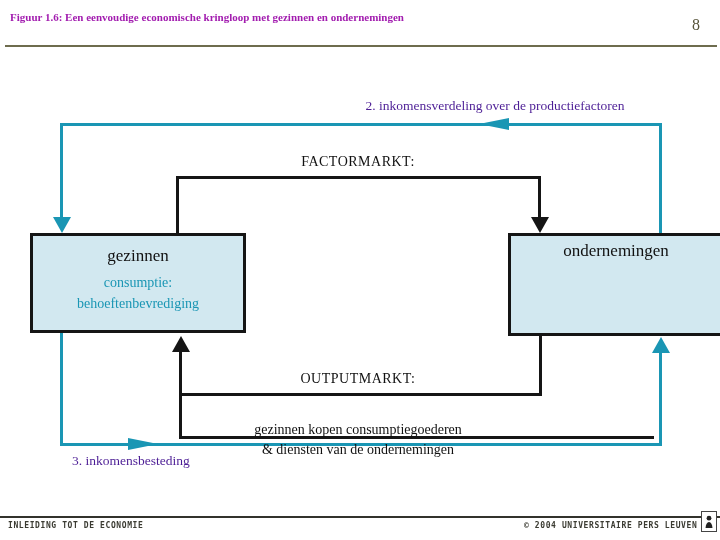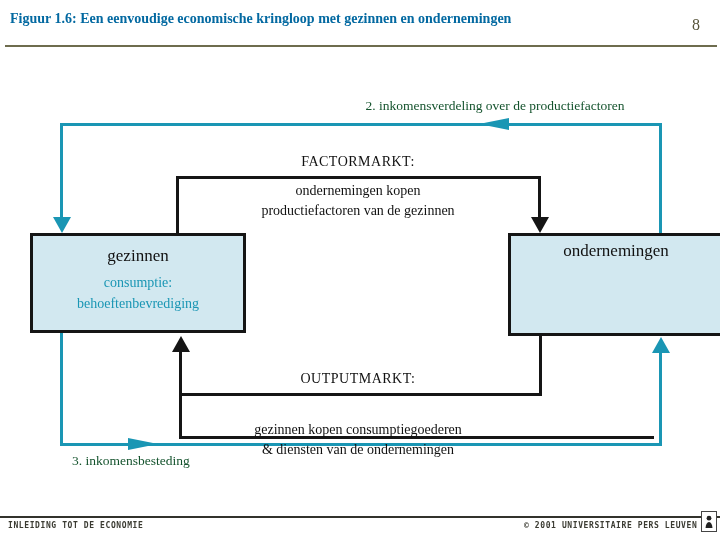--- a/index.html
+++ b/index.html
@@ -1,34 +1,34 @@
 <!DOCTYPE html>
 <html><head>
 <meta charset="utf-8">
 <style>
   html,body{margin:0;padding:0;}
   .slide{position:relative;width:720px;height:540px;background:#ffffff;overflow:hidden;
          font-family:"Liberation Serif", serif;}
   
-  .title{position:absolute;left:10px;top:11px;width:660px;font-size:14px;font-weight:bold;color:#0369a1;}
+  .title{position:absolute;left:10px;top:11px;width:660px;font-size:11px;font-weight:bold;color:#a21caf;}
   .page-num{position:absolute;left:692px;top:16px;font-size:16px;color:#565339;}
   .title-rule{position:absolute;left:5px;top:45px;width:712px;height:2px;background:#6e6c4e;}
   
   .hline,.vline{position:absolute;}
   .teal{background:#1a96b4;}
   .blk{background:#151515;}
   .arr{position:absolute;width:0;height:0;}
   
   .node{position:absolute;width:216px;background:#d2e8f0;border:3px solid #151515;
         text-align:center;box-sizing:border-box;}
   .node-title{font-size:17px;color:#111;margin-top:10px;}
   .node-sub{font-size:14px;color:#1a96b4;line-height:21px;margin-top:6px;}
   .mkt-head{position:absolute;width:300px;text-align:center;font-size:14px;color:#111;letter-spacing:0.5px;}
   .mkt-desc{position:absolute;text-align:center;font-size:14px;color:#111;line-height:20px;}
-  .flow-label{position:absolute;font-size:13.5px;color:#14532d;}
+  .flow-label{position:absolute;font-size:13.5px;color:#4c1d95;}
   
   .footer-rule{position:absolute;left:0;top:516px;width:720px;height:2px;background:#33332c;}
   .foot{position:absolute;top:521px;font-family:"DejaVu Sans Mono", monospace;
         font-size:8px;font-weight:bold;letter-spacing:0.6px;white-space:nowrap;}
   .foot-dark{color:#3b3b32;}
   .foot-red{color:#8f2b2b;}
   .logo{position:absolute;left:701px;top:511px;width:14px;height:19px;border:1px solid #444;
         background:#fff;display:flex;align-items:center;justify-content:center;}
 </style>
 </head>
@@ -52,24 +52,20 @@
   <div class="vline teal" style="left:659px;top:353px;width:3px;height:93px;"></div>
   <div class="arr" style="left:128px;top:438px;border-top:6px solid transparent;border-bottom:6px solid transparent;border-left:30px solid #1a96b4;"></div>
   <div class="arr" style="left:652px;top:337px;border-left:9px solid transparent;border-right:9px solid transparent;border-bottom:16px solid #1a96b4;"></div>
   <div class="flow-label" style="left:72px;top:453px;">3. inkomensbesteding</div>
 
   <div class="hline blk" style="left:176px;top:176px;width:365px;height:3px;"></div>
   <div class="vline blk" style="left:176px;top:176px;width:3px;height:57px;"></div>
   <div class="vline blk" style="left:538px;top:176px;width:3px;height:42px;"></div>
   <div class="arr" style="left:531px;top:217px;border-left:9px solid transparent;border-right:9px solid transparent;border-top:16px solid #151515;"></div>
   <div class="mkt-head" style="left:208px;top:154px;">FACTORMARKT:</div>
-  <div class="mkt-desc" style="left:193px;top:181px;width:330px;">
-    <div>ondernemingen kopen</div>
-    <div>productiefactoren van de gezinnen</div>
-  </div>
 
   <div class="hline blk" style="left:179px;top:393px;width:363px;height:3px;"></div>
   <div class="hline blk" style="left:179px;top:436px;width:475px;height:3px;"></div>
   <div class="vline blk" style="left:179px;top:352px;width:3px;height:87px;"></div>
   <div class="vline blk" style="left:539px;top:333px;width:3px;height:63px;"></div>
   <div class="arr" style="left:172px;top:336px;border-left:9px solid transparent;border-right:9px solid transparent;border-bottom:16px solid #151515;"></div>
   <div class="mkt-head" style="left:208px;top:371px;">OUTPUTMARKT:</div>
   <div class="mkt-desc" style="left:193px;top:388px;width:330px;margin-top:32px;">
     <div>gezinnen kopen consumptiegoederen</div>
     <div>&amp; diensten van de ondernemingen</div>
@@ -82,21 +78,21 @@
       <div>behoeftenbevrediging</div>
     </div>
   </div>
 
   <div class="node" style="left:508px;top:233px;height:103px;">
     <div class="node-title" style="margin-top:5px;">ondernemingen</div>
   </div>
 
   <div class="footer-rule"></div>
   <div class="foot foot-dark" style="left:8px;">INLEIDING TOT DE ECONOMIE</div>
-  <div class="foot foot-dark" style="left:524px;">© 2001 UNIVERSITAIRE PERS LEUVEN</div>
+  <div class="foot foot-dark" style="left:524px;">© 2004 UNIVERSITAIRE PERS LEUVEN</div>
   <div class="logo">
     <svg width="10" height="14" viewBox="0 0 10 14">
       <circle cx="5" cy="3.2" r="2.4" fill="#222"></circle>
       <path d="M1.5 13 Q2 7.5 5 7 Q8 7.5 8.5 13 Z" fill="#222"></path>
     </svg>
   </div>
 
 </div>
 
 </body></html>

